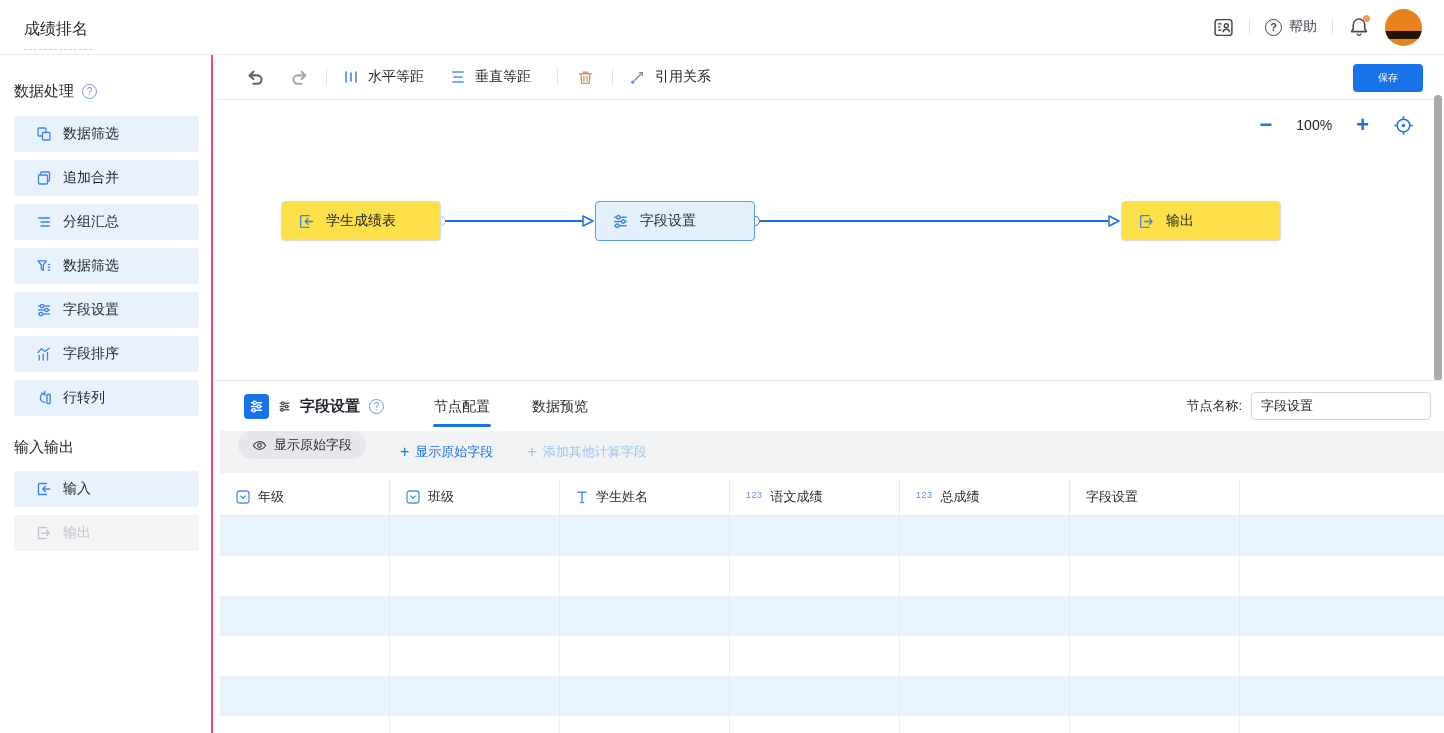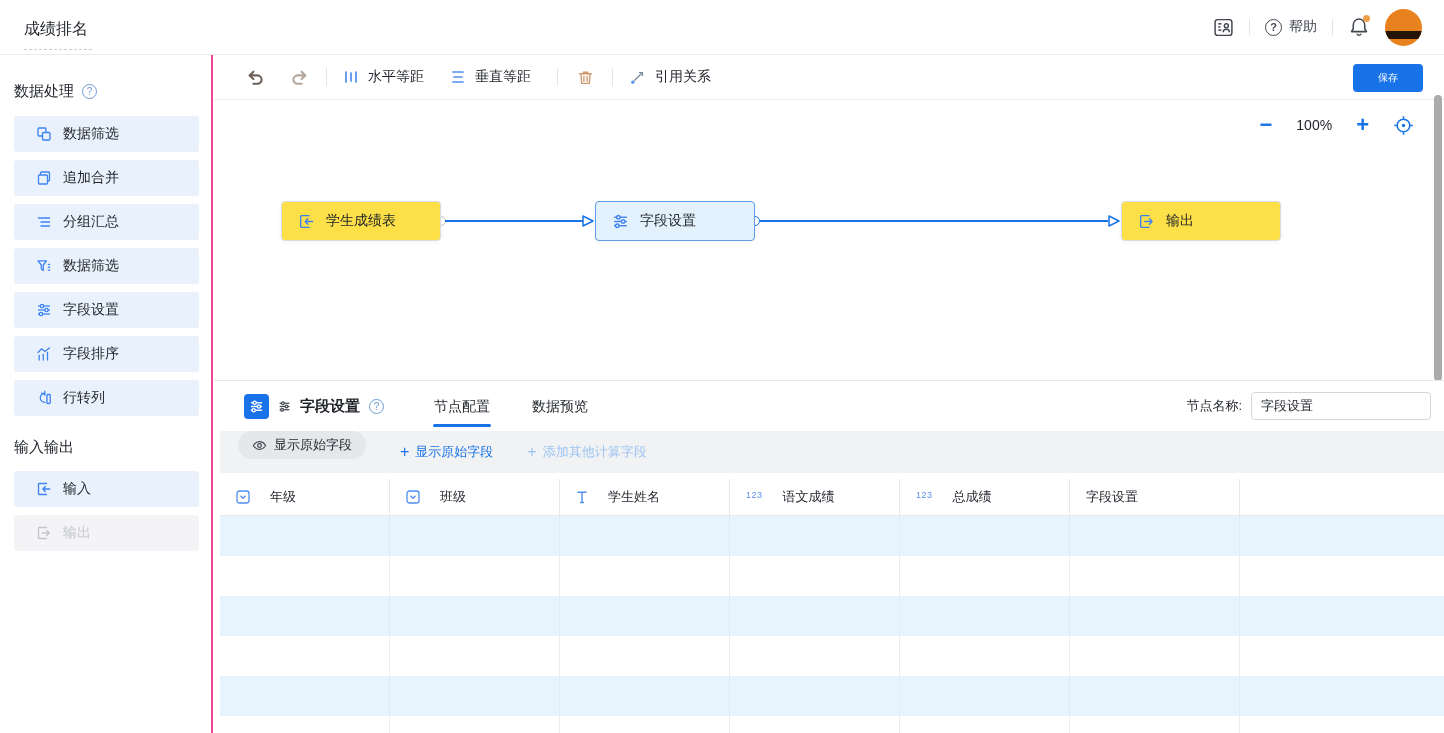--- a/index.html
+++ b/index.html
@@ -76,21 +76,21 @@
   .subtoolbar { position:absolute; top:50px; left:6px; right:0; height:42px; background:#f1f2f4;
     display:flex; padding-left:18px; gap:34px; }
   .pill { height:28px; border-radius:14px; background:#e5e7ea; display:flex; align-items:center; gap:7px;
     padding:0 14px; font-size:13px; color:#1f2329; cursor:pointer; }
   .add-link { display:flex; align-items:center; gap:6px; font-size:13px; color:#1973e8; cursor:pointer; }
   .add-link .plus { font-size:16px; line-height:16px; }
   .add-link.disabled { color:#9cc4f2; cursor:default; }
 
   .dtable { position:absolute; top:98px; left:6px; right:0; bottom:0; overflow:hidden; }
   .thead { display:flex; height:37px; border-bottom:1px solid #e9e9e9; }
-  .th { width:170px; display:flex; align-items:center; gap:20px; padding-left:16px; font-size:13px;
+  .th { width:170px; display:flex; align-items:center; gap:8px; padding-left:16px; font-size:13px;
     color:#1f2329; border-right:1px solid #e9e9e9; }
   .th.rest { flex:1; border-right:none; }
   .num-badge { font-size:9px; color:#5b8ff0; letter-spacing:.5px; transform:translateY(-2px); }
   .tr { display:flex; height:40px; }
   .tr .td { width:170px; border-right:1px solid #ededed; }
   .tr .td.rest { flex:1; border-right:none; }
   .tr.stripe { background:#e7f3fd; }
   .tr.stripe .td { border-right-color:#dcecf9; }
   svg { display:block; }
 </style>

